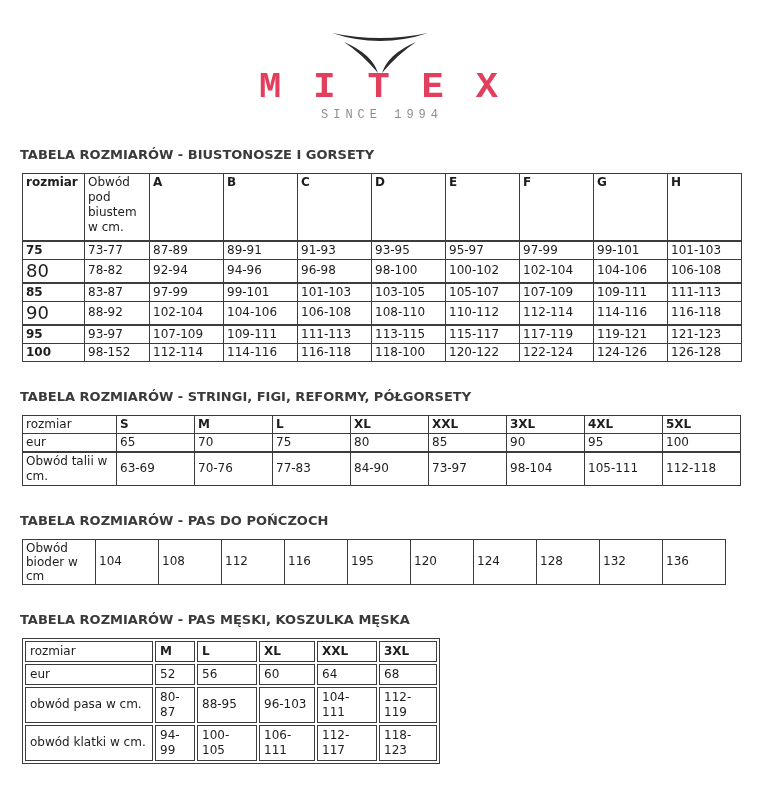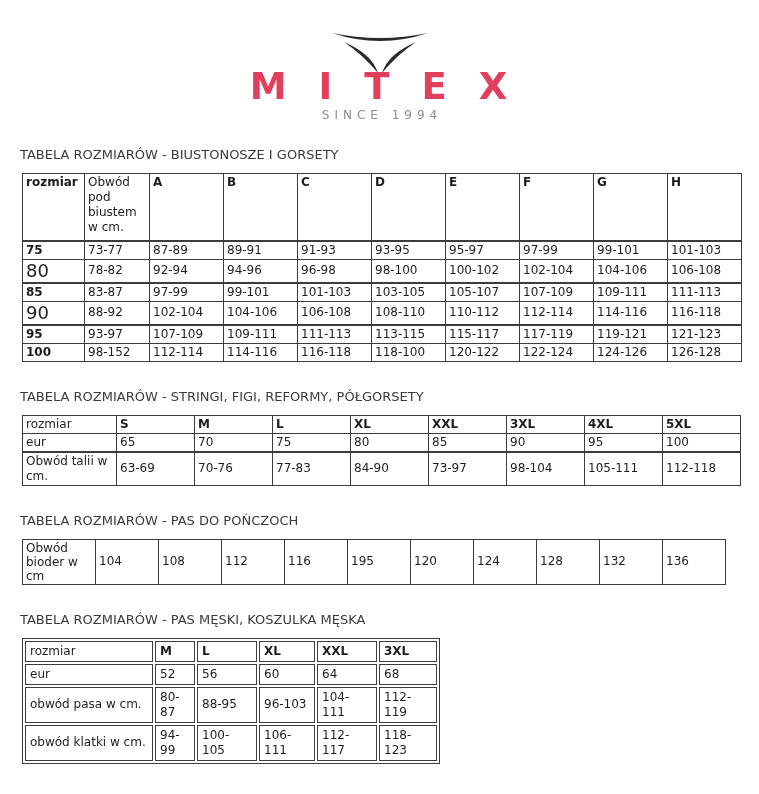--- a/index.html
+++ b/index.html
@@ -5,38 +5,38 @@
   html, body { margin: 0; padding: 0; background: #ffffff; }
   body {
     width: 759px; height: 794px;
     font-family: "DejaVu Sans", "Liberation Sans", sans-serif;
     color: #1d1d1d;
     overflow: hidden;
   }
   .page { padding: 0 0 0 20px; }
 
   
-  .logo-block { width: 719px; padding-top: 30px; text-align: center; }
+  .logo-block { width: 719px; padding-top: 30px; text-align: center; font-family: Liberation Mono, monospace; }
   .emblem { display: block; margin: 0 auto; color: #2b2b2b; }
   .brand {
     font-size: 37px; font-weight: bold;
     letter-spacing: 32px; padding-left: 30px;
     margin-top: -6px; line-height: 38px;
     color: #e23e5d;
   }
   .tagline {
     font-size: 12px; letter-spacing: 5px; padding-left: 5px;
     color: #8d8d8d; margin-top: 2px;
   }
 
   
   .sec { margin-top: 27px; }
   .sec.first { margin-top: 25px; }
   .tbl-title {
-    font-size: 13px; font-weight: normal; color: #3a3a3a;
+    font-size: 13px; font-weight: bold; color: #3a3a3a;
     margin: 0 0 11px 0; line-height: 15px;
   }
 
   
   table.t {
     border-collapse: collapse; table-layout: fixed;
     font-size: 12px; color: #1d1d1d; margin-left: 2px;
   }
   table.t td {
     border: 1px solid #3c3c3c; padding: 1px 3px;

